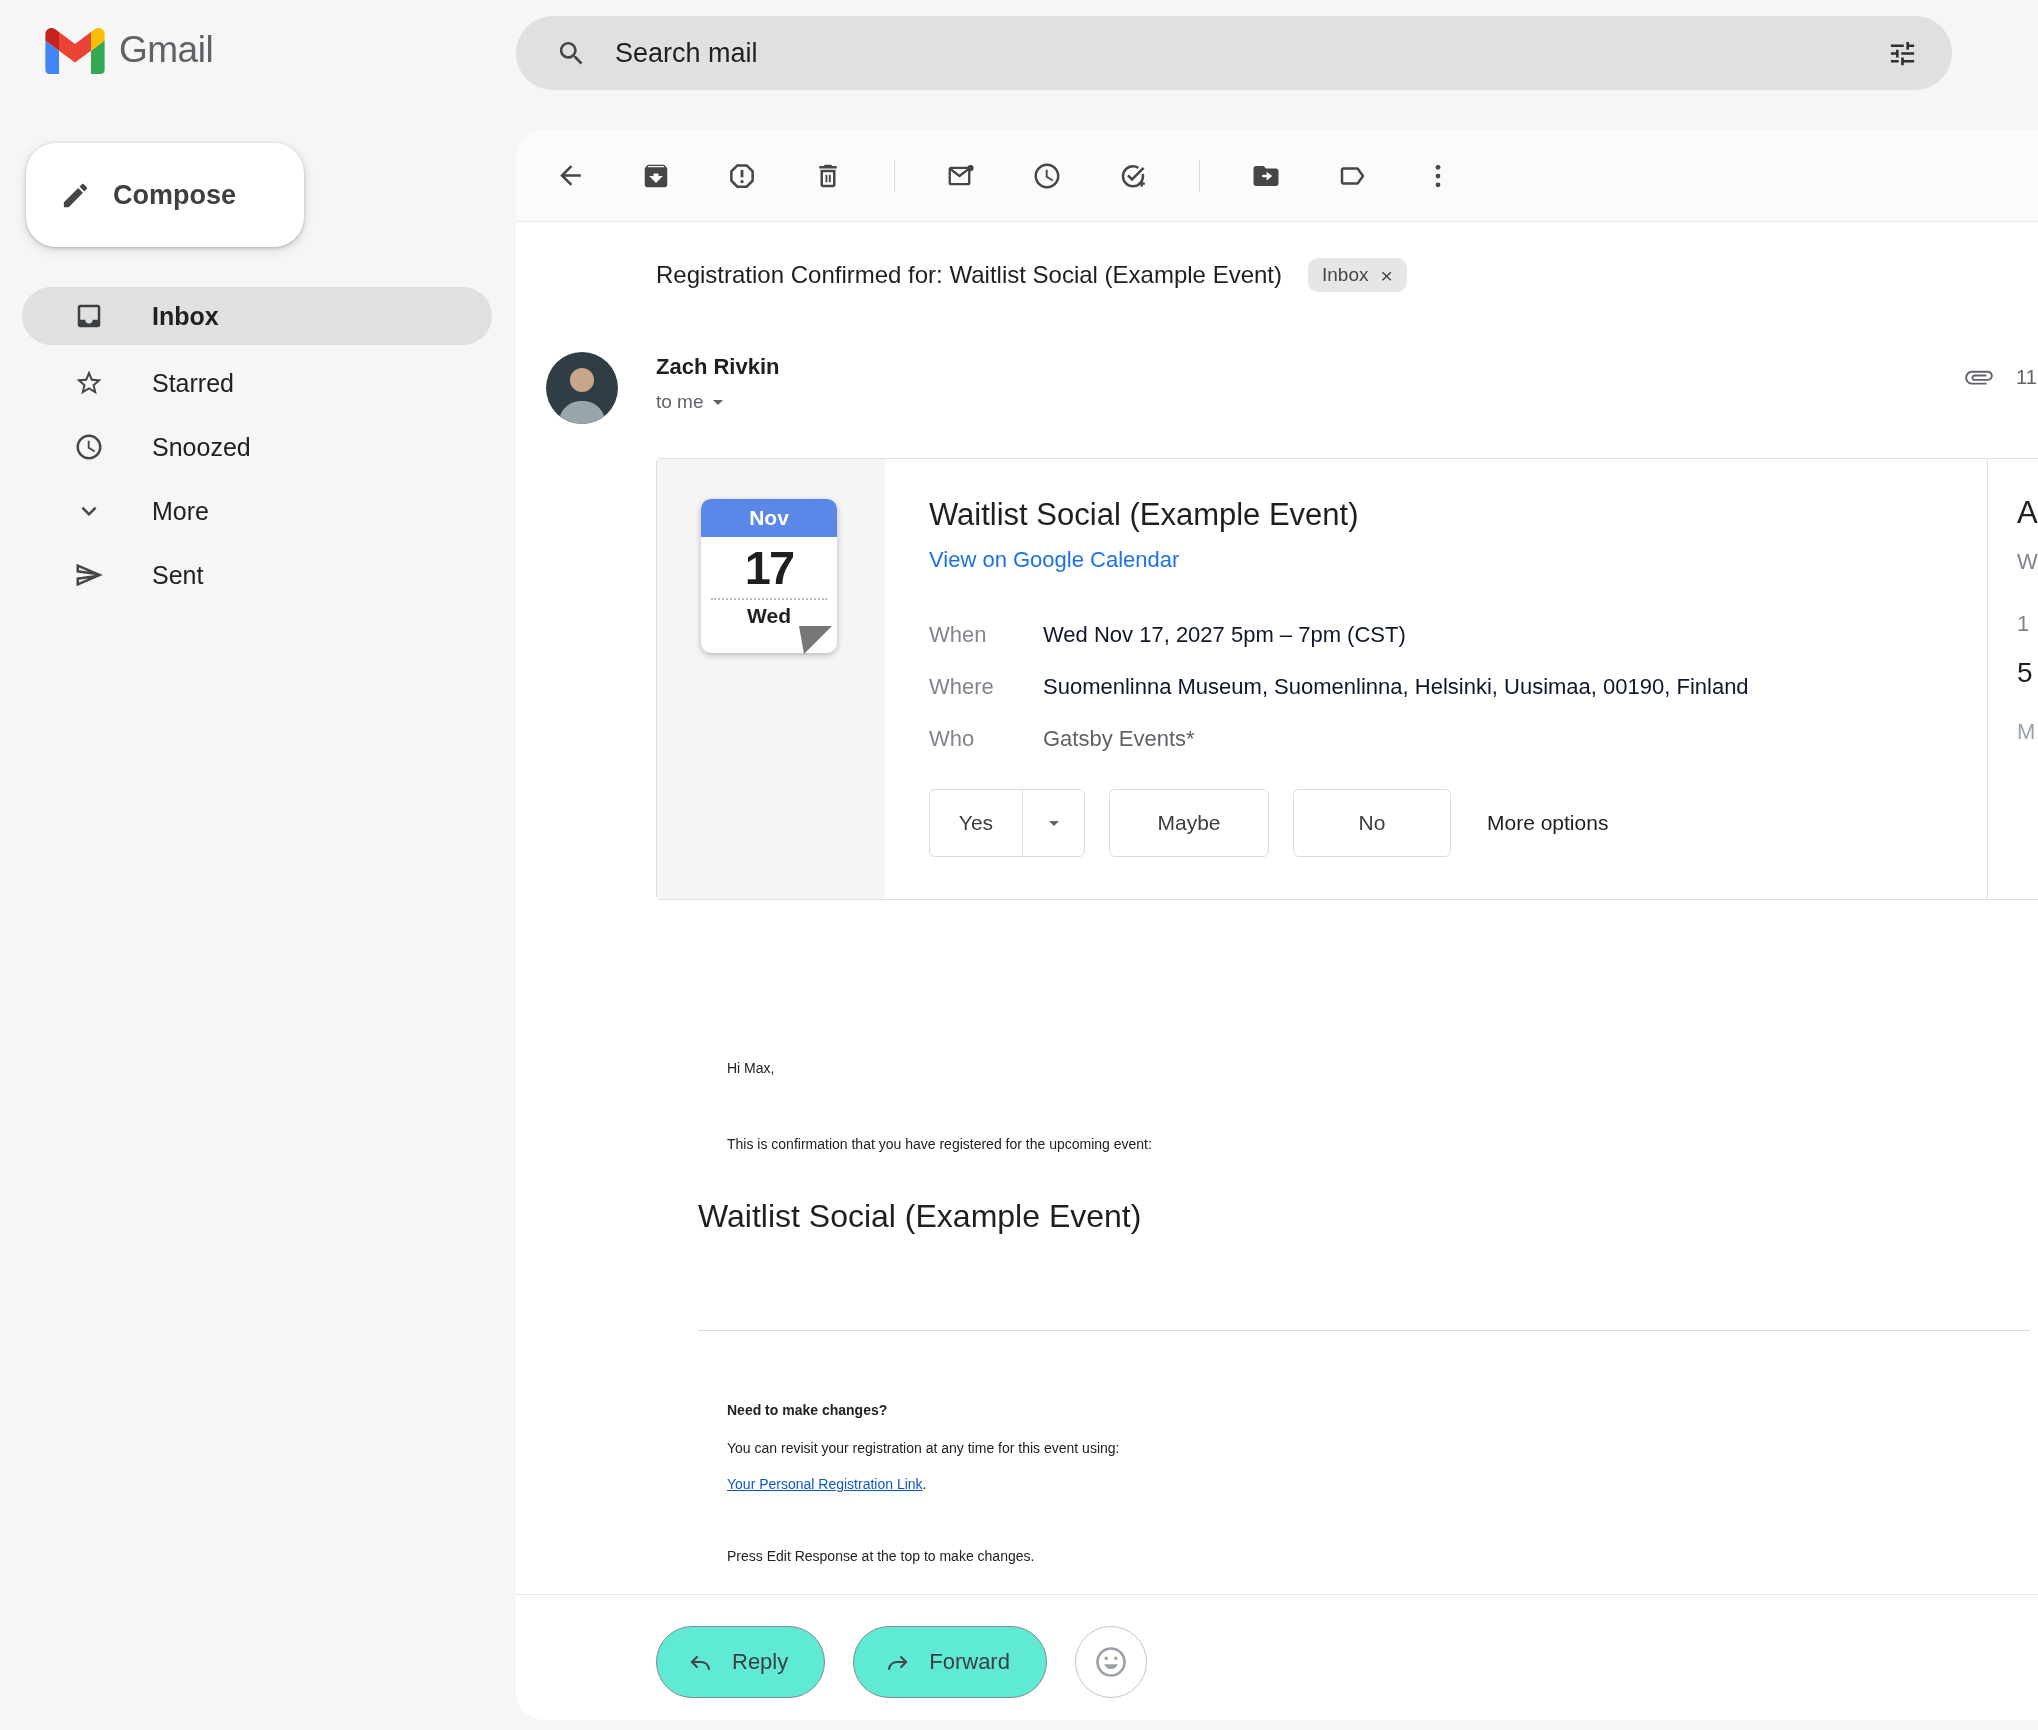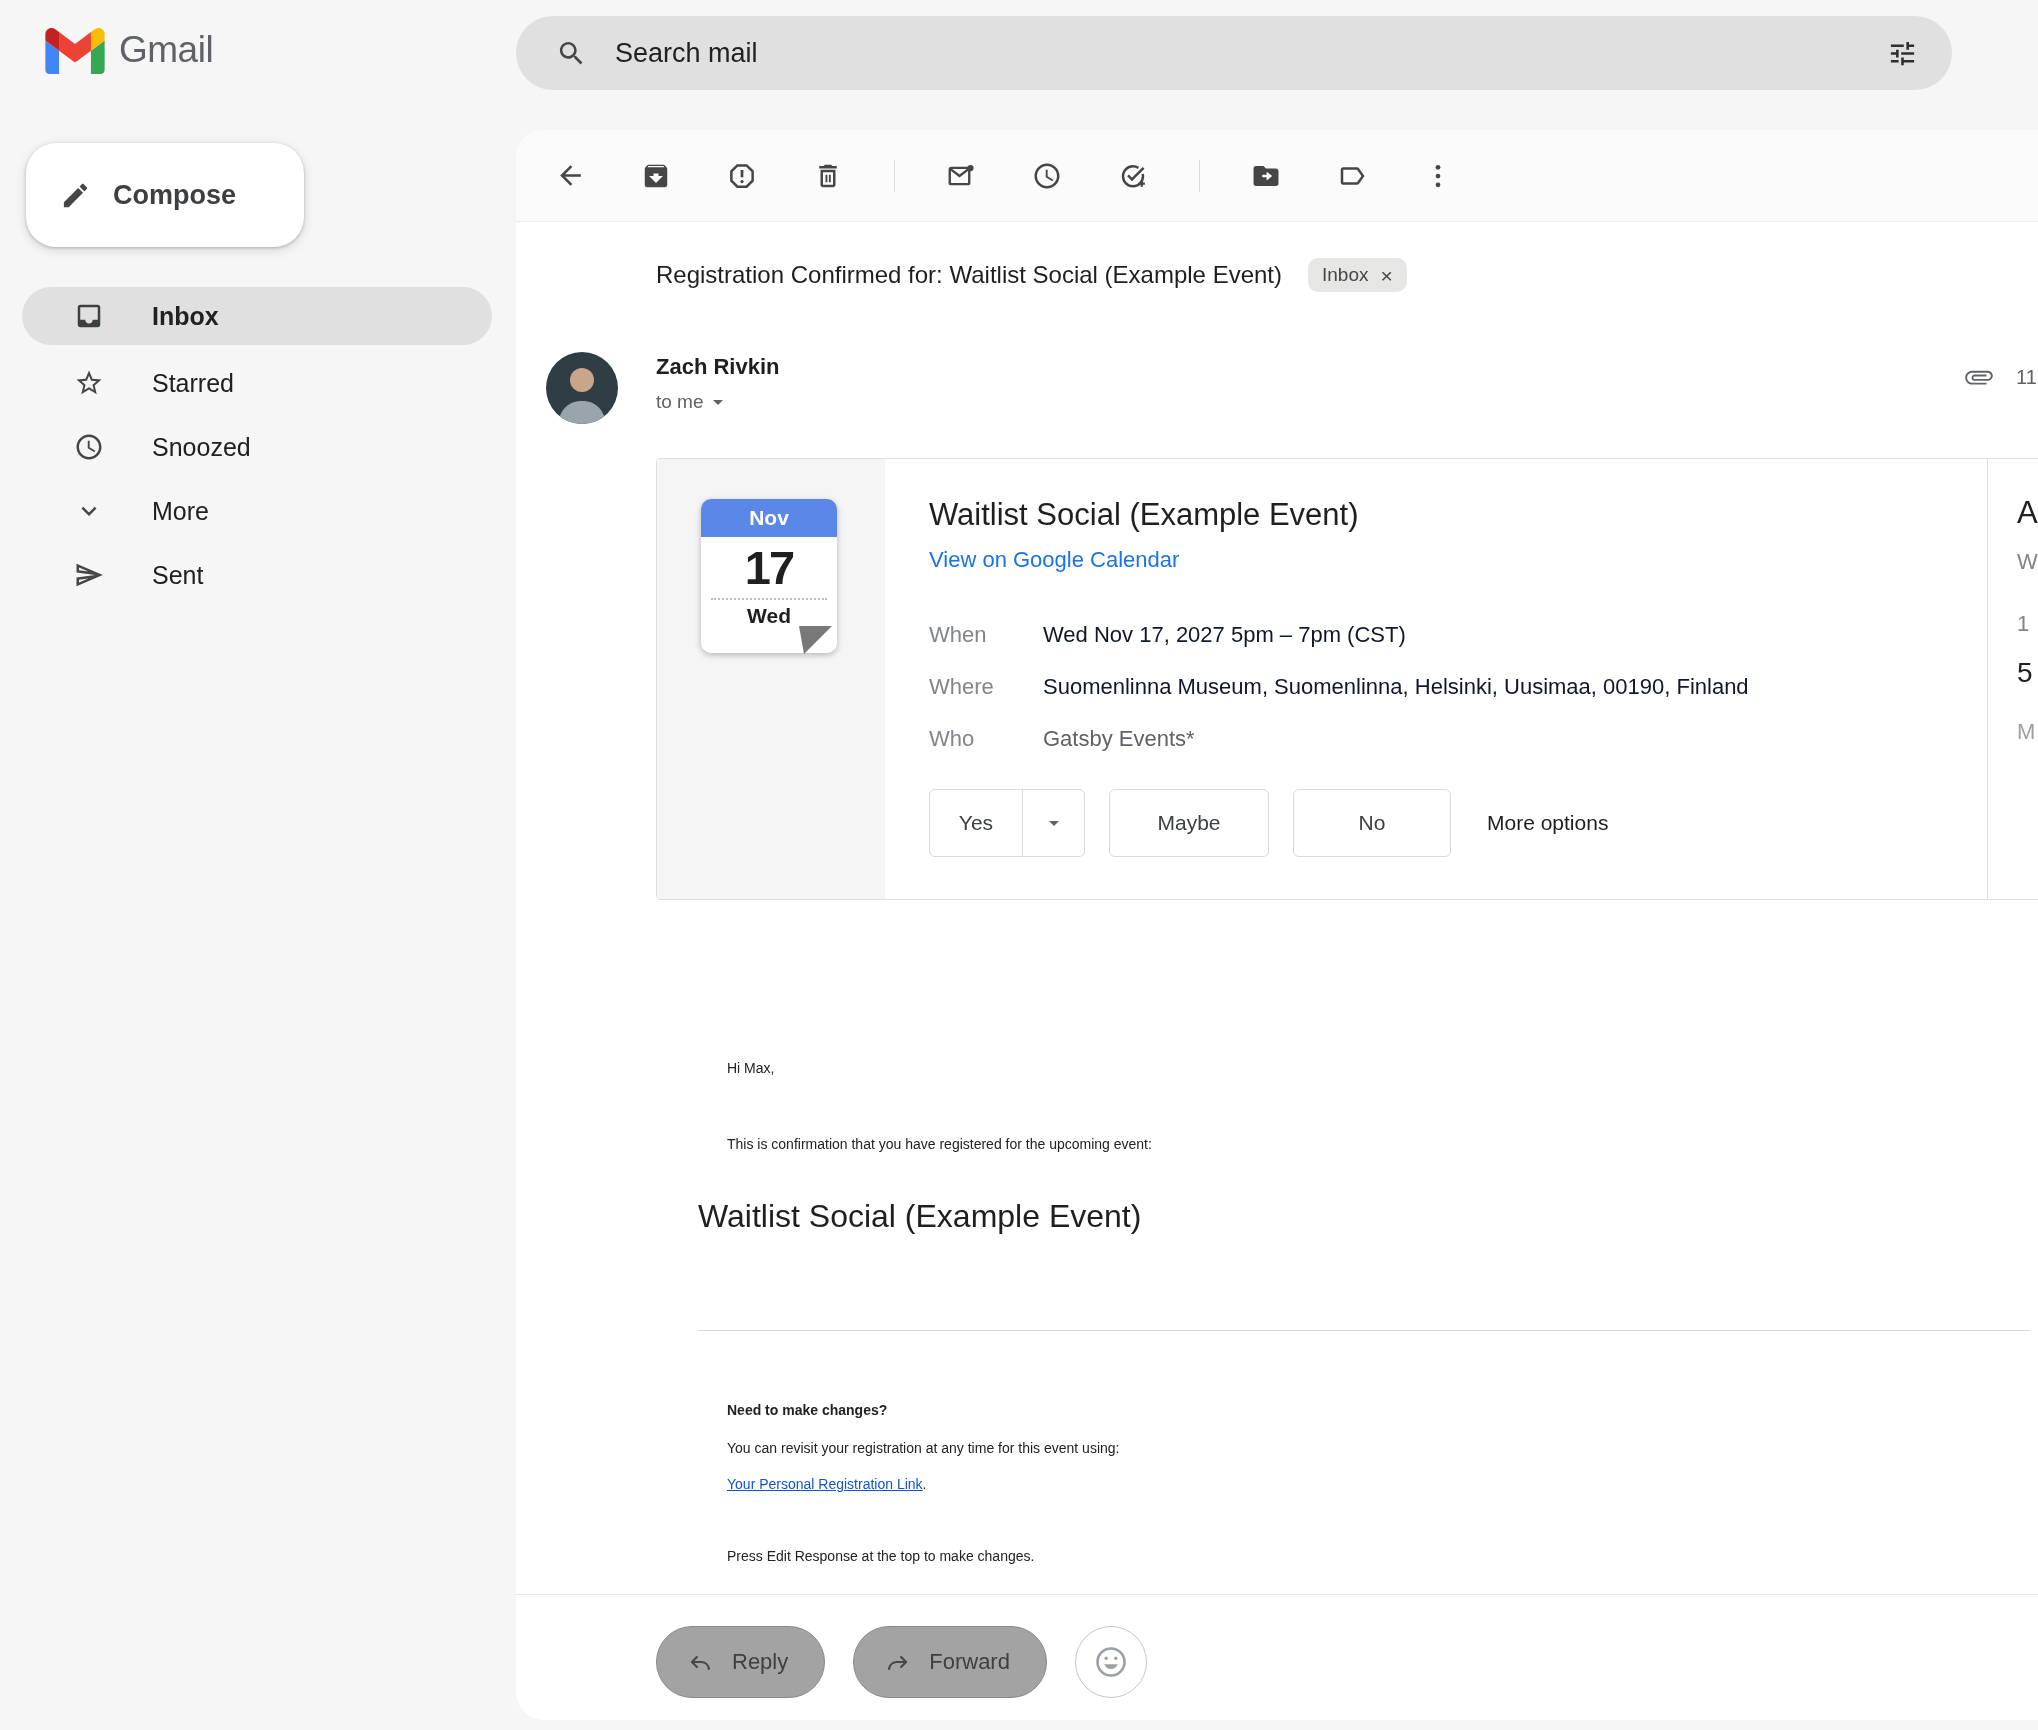--- a/index.html
+++ b/index.html
@@ -91,21 +91,21 @@
   .b-hr{position:absolute;left:182px;top:1200px;width:1332px;border-top:1px solid #d9d9d9;}
   .b-ch{top:1272px;font-weight:bold;}
   .b-cl{top:1310px;}
   .b-link-line{top:1346px;}
   .b-link-line a{color:#1155cc;}
   .b-foot{top:1418px;}
 
   
   .bot-div{position:absolute;left:0;right:0;top:1464px;border-top:1px solid #e8e8e8;}
   .actions{position:absolute;left:140px;top:1496px;display:flex;align-items:center;gap:28px;}
-  .pillbtn{height:72px;border:1px solid #85888c;border-radius:36px;background:#a3a3a3;display:flex;
+  .pillbtn{height:72px;border:1px solid #85888c;border-radius:36px;background:#5eead4;display:flex;
            align-items:center;gap:18px;padding:0 36px 0 30px;font-size:22px;color:#3c4043;cursor:pointer;}
   .emoji-btn{width:72px;height:72px;border:1px solid #c4c7c5;border-radius:50%;background:#fff;
              display:flex;align-items:center;justify-content:center;cursor:pointer;}
 </style>
 </head>
 <body>
 
 <div id="app">
 
   <div class="logo-row">

